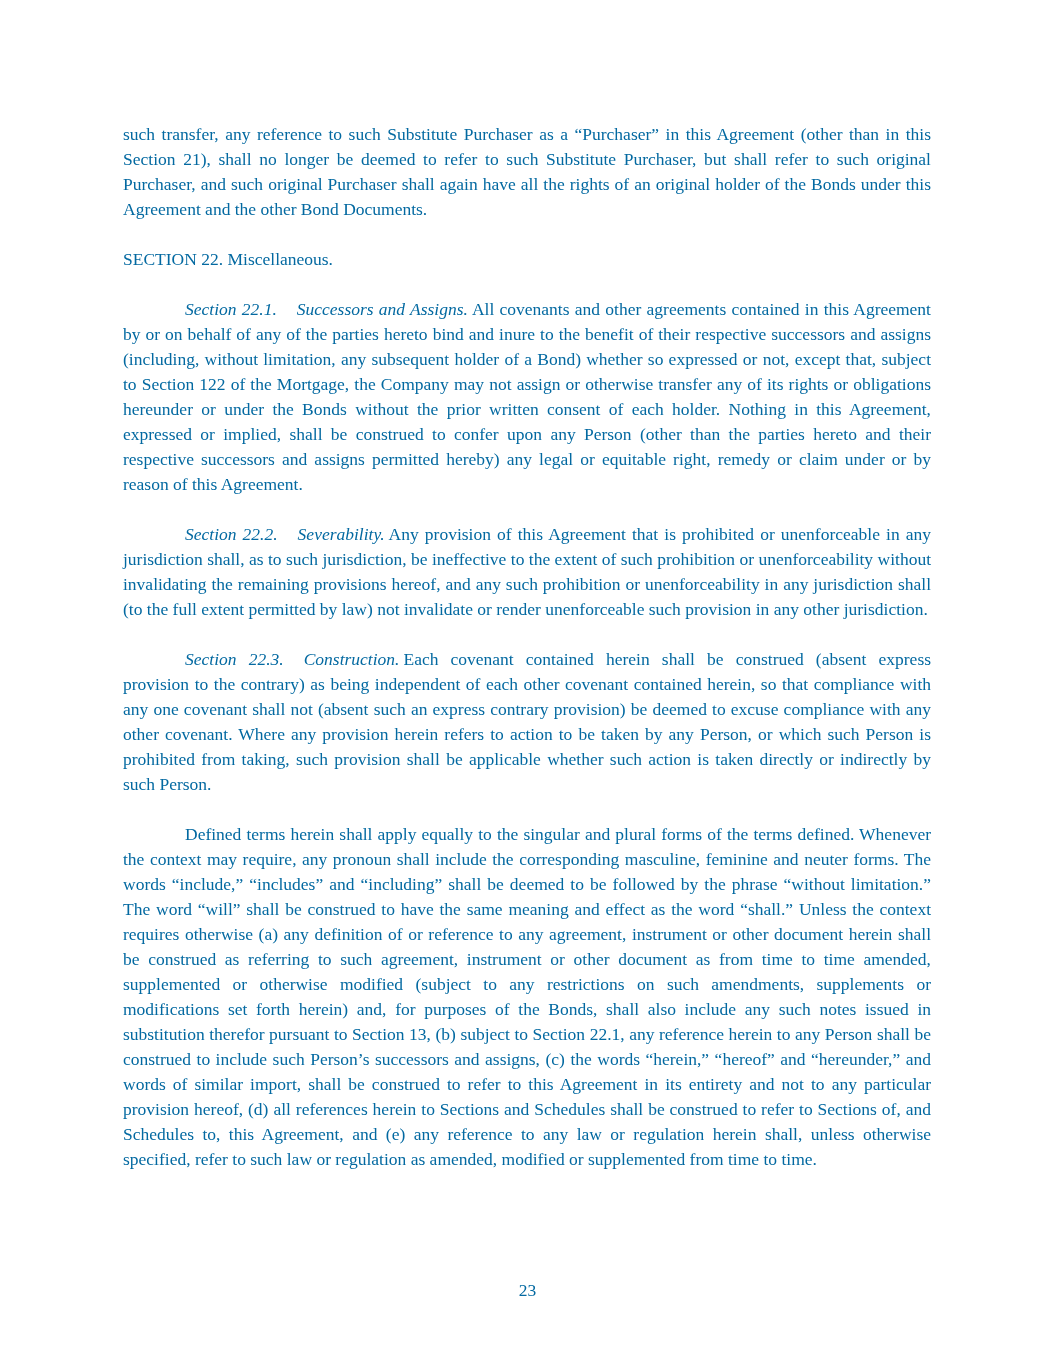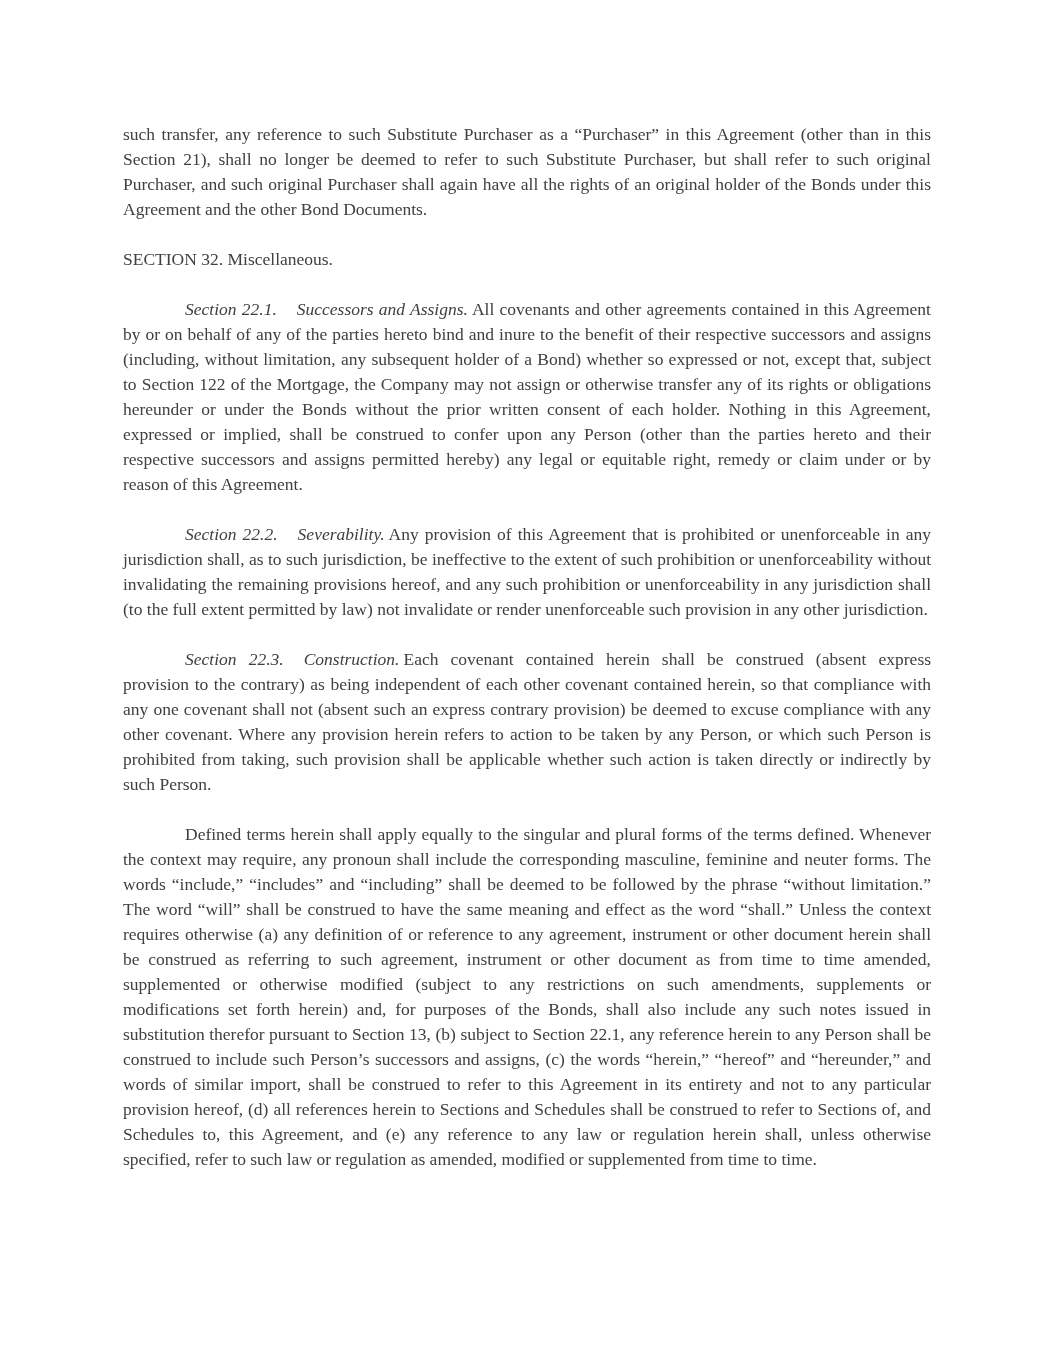--- a/index.html
+++ b/index.html
@@ -8,21 +8,21 @@
     background: #ffffff;
   }
   .page {
     position: relative;
     width: 1055px;
     height: 1365px;
     background: #ffffff;
     font-family: "Liberation Serif", "DejaVu Serif", serif;
     font-size: 17.5px;
     line-height: 25px;
-    color: #404040;
+    color: #0369a1;
     overflow: hidden;
   }
   .content {
     position: absolute;
     top: 122px;
     left: 123px;
     width: 808px;
   }
   .para {
     margin: 0 0 25px 0;
@@ -53,31 +53,32 @@
   }
 </style>
 </head>
 <body>
 
 <div class="page">
   <div class="content">
 
     <p class="para">such transfer, any reference to such Substitute Purchaser as a “Purchaser” in this Agreement (other than in this Section 21), shall no longer be deemed to refer to such Substitute Purchaser, but shall refer to such original Purchaser, and such original Purchaser shall again have all the rights of an original holder of the Bonds under this Agreement and the other Bond Documents.</p>
 
-    <p class="para heading">SECTION 32. Miscellaneous.</p>
+    <p class="para heading">SECTION 22. Miscellaneous.</p>
 
     <p class="para indent">
       <span class="italic sec-label">Section 22.1.</span><span class="italic sec-title">Successors and Assigns.</span><span>All covenants and other agreements contained in this Agreement by or on behalf of any of the parties hereto bind and inure to the benefit of their respective successors and assigns (including, without limitation, any subsequent holder of a Bond) whether so expressed or not, except that, subject to Section 122 of the Mortgage, the Company may not assign or otherwise transfer any of its rights or obligations hereunder or under the Bonds without the prior written consent of each holder.  Nothing in this Agreement, expressed or implied, shall be construed to confer upon any Person (other than the parties hereto and their respective successors and assigns permitted hereby) any legal or equitable right, remedy or claim under or by reason of this Agreement.</span>
     </p>
 
     <p class="para indent">
       <span class="italic sec-label">Section 22.2.</span><span class="italic sec-title">Severability.</span><span>Any provision of this Agreement that is prohibited or unenforceable in any jurisdiction shall, as to such jurisdiction, be ineffective to the extent of such prohibition or unenforceability without invalidating the remaining provisions hereof, and any such prohibition or unenforceability in any jurisdiction shall (to the full extent permitted by law) not invalidate or render unenforceable such provision in any other jurisdiction.</span>
     </p>
 
     <p class="para indent">
       <span class="italic sec-label">Section 22.3.</span><span class="italic sec-title">Construction.</span><span>Each covenant contained herein shall be construed (absent express provision to the contrary) as being independent of each other covenant contained herein, so that compliance with any one covenant shall not (absent such an express contrary provision) be deemed to excuse compliance with any other covenant. Where any provision herein refers to action to be taken by any Person, or which such Person is prohibited from taking, such provision shall be applicable whether such action is taken directly or indirectly by such Person.</span>
     </p>
 
     <p class="para indent">Defined terms herein shall apply equally to the singular and plural forms of the terms defined.  Whenever the context may require, any pronoun shall include the corresponding masculine, feminine and neuter forms.  The words “include,” “includes” and “including” shall be deemed to be followed by the phrase “without limitation.”  The word “will” shall be construed to have the same meaning and effect as the word “shall.”  Unless the context requires otherwise (a) any definition of or reference to any agreement, instrument or other document herein shall be construed as referring to such agreement, instrument or other document as from time to time amended, supplemented or otherwise modified (subject to any restrictions on such amendments, supplements or modifications set forth herein) and, for purposes of the Bonds, shall also include any such notes issued in substitution therefor pursuant to Section 13, (b) subject to Section 22.1, any reference herein to any Person shall be construed to include such Person’s successors and assigns, (c) the words “herein,” “hereof” and “hereunder,” and words of similar import, shall be construed to refer to this Agreement in its entirety and not to any particular provision hereof, (d) all references herein to Sections and Schedules shall be construed to refer to Sections of, and Schedules to, this Agreement, and (e) any reference to any law or regulation herein shall, unless otherwise specified, refer to such law or regulation as amended, modified or supplemented from time to time.</p>
 
   </div>
 
+  <div class="page-number">23</div>
 </div>
 
 </body></html>

